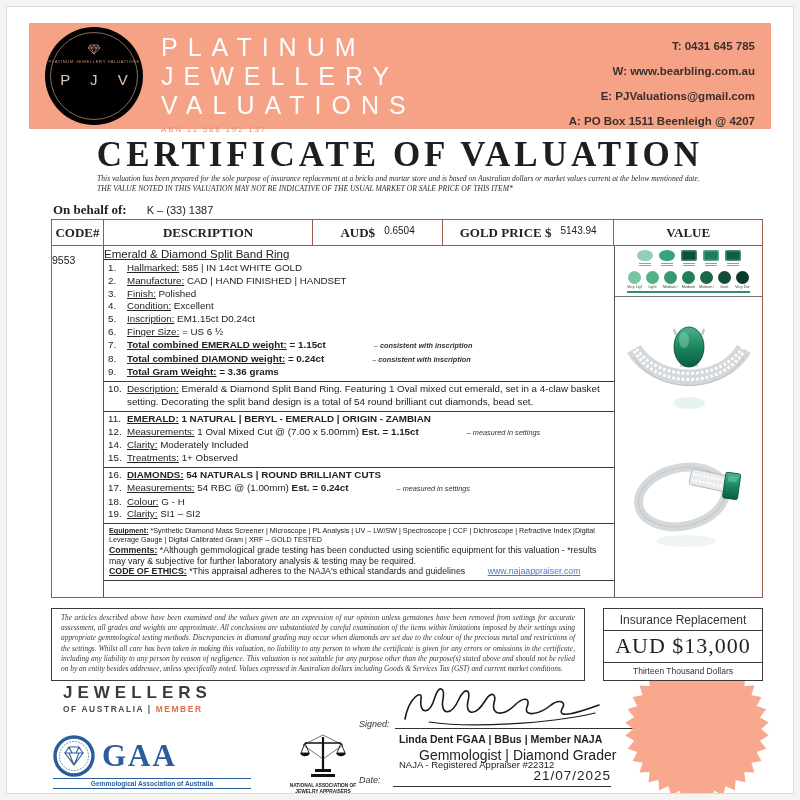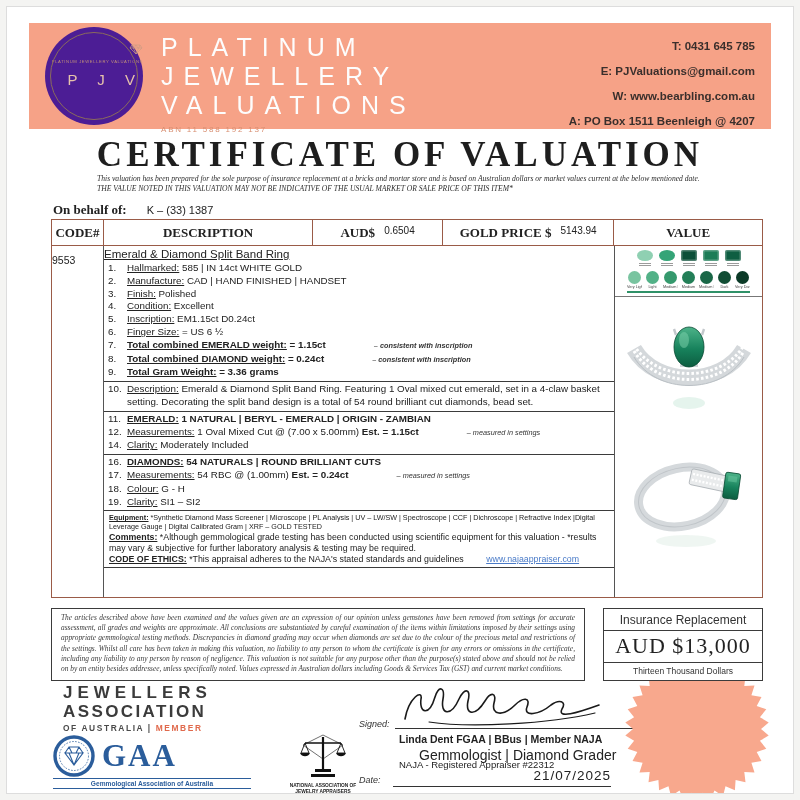--- a/index.html
+++ b/index.html
@@ -1,22 +1,22 @@
 <!DOCTYPE html>
 <html><head>
 <meta charset="utf-8">
 <style>
   * { margin:0; padding:0; box-sizing:border-box; }
   html,body { width:800px; height:800px; background:#f4f4f2; font-family:"Liberation Sans",sans-serif; color:#222; }
   .page { position:absolute; inset:6px; background:#fff; border:1px solid #ddd; overflow:hidden; }
 
   
   .banner { position:absolute; left:22px; right:22px; top:16px; height:106px; background:#f6a287; }
-  .logo { position:absolute; left:16px; top:4px; width:98px; height:98px; background:#4c1d95; border-radius:50%;
-          display:flex; flex-direction:column; align-items:flex-end; }
+  .logo { position:absolute; left:16px; top:4px; width:98px; height:98px; background:#000000; border-radius:50%;
+          display:flex; flex-direction:column; align-items:center; }
   .logo::after { content:""; position:absolute; inset:5px; border:1px solid #8a6b5c; border-radius:50%; }
   .logo-diamond { margin-top:17px; }
   .logo-arc { margin-top:4px; font-size:4.2px; letter-spacing:.6px; color:#c0907a; white-space:nowrap; }
   .logo-initials { margin-top:7px; font-size:15px; letter-spacing:8px; color:#e7c3ab; padding-left:8px; }
   .company { position:absolute; left:132px; top:10px; }
   .company-line { font-size:25px; line-height:29px; letter-spacing:10px; color:#fdfdfd; font-weight:400; }
   .abn { margin-top:5px; font-size:8px; letter-spacing:1.8px; color:#d88f72; }
   .contact { position:absolute; right:16px; top:11px; text-align:right; }
   .contact-line { font-size:11.5px; font-weight:700; color:#3a2f2c; line-height:25px; }
 
@@ -120,22 +120,22 @@
       <div class="logo-initials">P J V</div>
     </div>
     <div class="company">
       <div class="company-line">PLATINUM</div>
       <div class="company-line">JEWELLERY</div>
       <div class="company-line">VALUATIONS</div>
       <div class="abn">ABN 11 588 192 137</div>
     </div>
     <div class="contact">
         <div class="contact-line">T: 0431 645 785</div>
+        <div class="contact-line">W: www.bearbling.com.au</div>
         <div class="contact-line">E: PJValuations@gmail.com</div>
-        <div class="contact-line">W: www.bearbling.com.au</div>
         <div class="contact-line">A: PO Box 1511 Beenleigh @ 4207</div>
       </div>
   </div>
 
   <div class="cert-title">CERTIFICATE OF VALUATION</div>
   <div class="cert-disc">
     <div>This valuation has been prepared for the sole purpose of insurance replacement at a bricks and mortar store and is based on Australian dollars or market values current at the below mentioned date.</div>
     <div>THE VALUE NOTED IN THIS VALUATION MAY NOT BE INDICATIVE OF THE USUAL MARKET OR SALE PRICE OF THIS ITEM*</div>
   </div>
   <div class="behalf">
@@ -211,20 +211,24 @@
                 <span class="content"><span class="lbl">EMERALD:</span> 1 NATURAL | BERYL - EMERALD | ORIGIN - ZAMBIAN</span>
               </div>
               <div class="item-row">
                 <span class="num">12.</span>
                 <span class="content"><span class="lbl">Measurements:</span> 1 Oval Mixed Cut @ (7.00 x 5.00mm)<b> Est. = 1.15ct</b><span class="note"> – measured in settings</span></span>
               </div>
               <div class="item-row">
                 <span class="num">14.</span>
                 <span class="content"><span class="lbl">Clarity:</span> Moderately Included</span>
               </div>
+              <div class="item-row">
+                <span class="num">15.</span>
+                <span class="content"><span class="lbl">Treatments:</span> 1+ Observed</span>
+              </div>
             </div>
             <div class="item-group">
               <div class="item-row b">
                 <span class="num">16.</span>
                 <span class="content"><span class="lbl">DIAMONDS:</span> 54 NATURALS | ROUND BRILLIANT CUTS</span>
               </div>
               <div class="item-row">
                 <span class="num">17.</span>
                 <span class="content"><span class="lbl">Measurements:</span> 54 RBC @ (1.00mm)<b> Est. = 0.24ct</b><span class="note"> – measured in settings</span></span>
               </div>
@@ -234,21 +238,21 @@
               </div>
               <div class="item-row">
                 <span class="num">19.</span>
                 <span class="content"><span class="lbl">Clarity:</span> SI1 – SI2</span>
               </div>
             </div>
           </div>
         <div class="equip-box">
           <div class="eq"><span class="ulb">Equipment:</span> <span>*Synthetic Diamond Mass Screener | Microscope | PL Analysis | UV – LW/SW | Spectroscope | CCF | Dichroscope | Refractive Index |Digital Leverage Gauge | Digital Calibrated Gram | XRF – GOLD TESTED</span></div>
           <div class="cm"><span class="ulb">Comments:</span> <span>*Although gemmological grade testing has been conducted using scientific equipment for this valuation - *results may vary &amp; subjective for further laboratory analysis &amp; testing may be required.</span></div>
-          <div class="cm"><span class="ulb">CODE OF ETHICS:</span> <span>*This appraisal adheres to the NAJA's stated standards and guidelines</span> <span class="link">www.najaappraiser.com</span></div>
+          <div class="cm"><span class="ulb">CODE OF ETHICS:</span> <span>*This appraisal adheres to the NAJA's ethical standards and guidelines</span> <span class="link">www.najaappraiser.com</span></div>
         </div>
       </div>
       <div class="value-cell">
         <div class="chart">
           <div class="sw-top" id="swTop">
               <div class="sw">
                 <div class="shape oval" style="background: rgb(143, 208, 178);"></div>
                 <div class="capbar"></div>
                 <div class="capbar"></div>
               </div>
@@ -350,21 +354,20 @@
     <div class="legal">The articles described above have been examined and the values given are an expression of our opinion unless gemstones have been removed from settings for accurate assessment, all grades and weights are approximate. All conclusions are substantiated by careful examination of the items within limitations imposed by their settings using appropriate gemmological testing methods. Discrepancies in diamond grading may occur when diamonds are set due to the colour of the precious metal and restrictions of the settings. Whilst all care has been taken in making this valuation, no liability to any person to whom the certificate is given for any errors or omissions in the certificate, including any liability to any person by reason of negligence. This valuation is not suitable for any purpose other than the purpose(s) stated above and should not be relied on by an entity besides addressee, unless specifically noted. Values expressed in Australian dollars including Goods &amp; Services Tax (GST) and current market conditions.</div>
     <div class="insurance">
       <div class="ins-title">Insurance Replacement</div>
       <div class="ins-amount">AUD $13,000</div>
       <div class="ins-words">Thirteen Thousand Dollars</div>
     </div>
   </div>
 
   <div class="jaa">
     <div class="jaa1">JEWELLERS</div>
-    <div class="jaa2">ASSOCIATION</div>
     <div class="jaa3"><span>OF AUSTRALIA |</span> <span class="member">MEMBER</span></div>
   </div>
 
   <div class="gaa">
     <div class="gaa-row">
       <svg width="42" height="42" viewBox="0 0 42 42">
         <circle cx="21" cy="21" r="19" fill="#fff" stroke="#2b5d9b" stroke-width="3.4"></circle>
         <circle cx="21" cy="21" r="14.5" fill="none" stroke="#2b5d9b" stroke-width="0.8" stroke-dasharray="1.6 1.4"></circle>
         <path d="M12,18 L30,18 L21,30 Z M12,18 L16,12 L26,12 L30,18 M16,12 L19,18 M26,12 L23,18 M21,30 L16,18 M21,30 L26,18" fill="none" stroke="#2b5d9b" stroke-width="1.1"></path>
       </svg>

